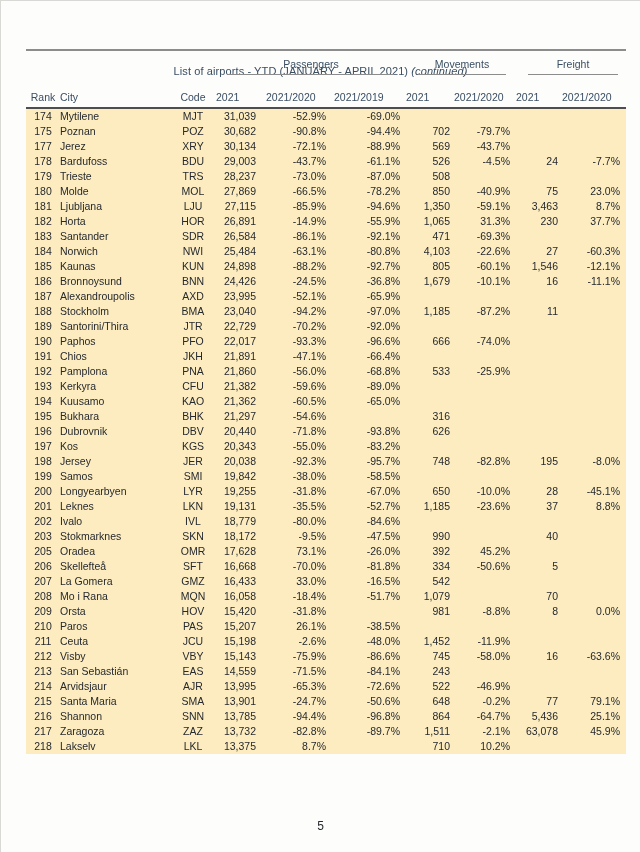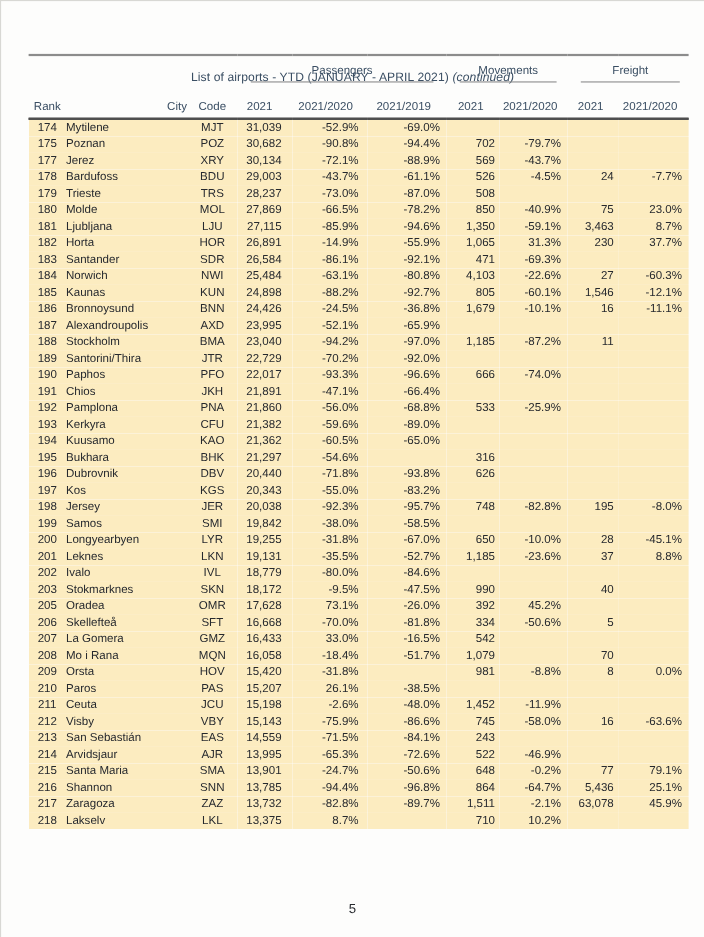--- a/index.html
+++ b/index.html
@@ -59,23 +59,23 @@
     padding-bottom:4px;
     margin:0 2px 12px 12px;
     border-bottom:1.5px solid var(--rule-light);
   }
   tr.cols-row th{
     height:21px;
     vertical-align:bottom;
     padding-bottom:4px;
     border-bottom:2px solid var(--rule-dark);
   }
-  th.al{text-align:right;}
+  th.al{text-align:left;}
   th.ac,td.ac{text-align:center;}
-  th.ar,td.ar{text-align:center;}
+  th.ar,td.ar{text-align:left;}
   tbody{background:var(--table-bg);border-radius:29px;}
   tbody td{
     height:15px;line-height:15px;
     font-size:10.5px;
     color:var(--body-text);
     white-space:nowrap;overflow:hidden;
   }
   
   td:nth-child(1){text-align:center;}
   td:nth-child(2){text-align:left;}

